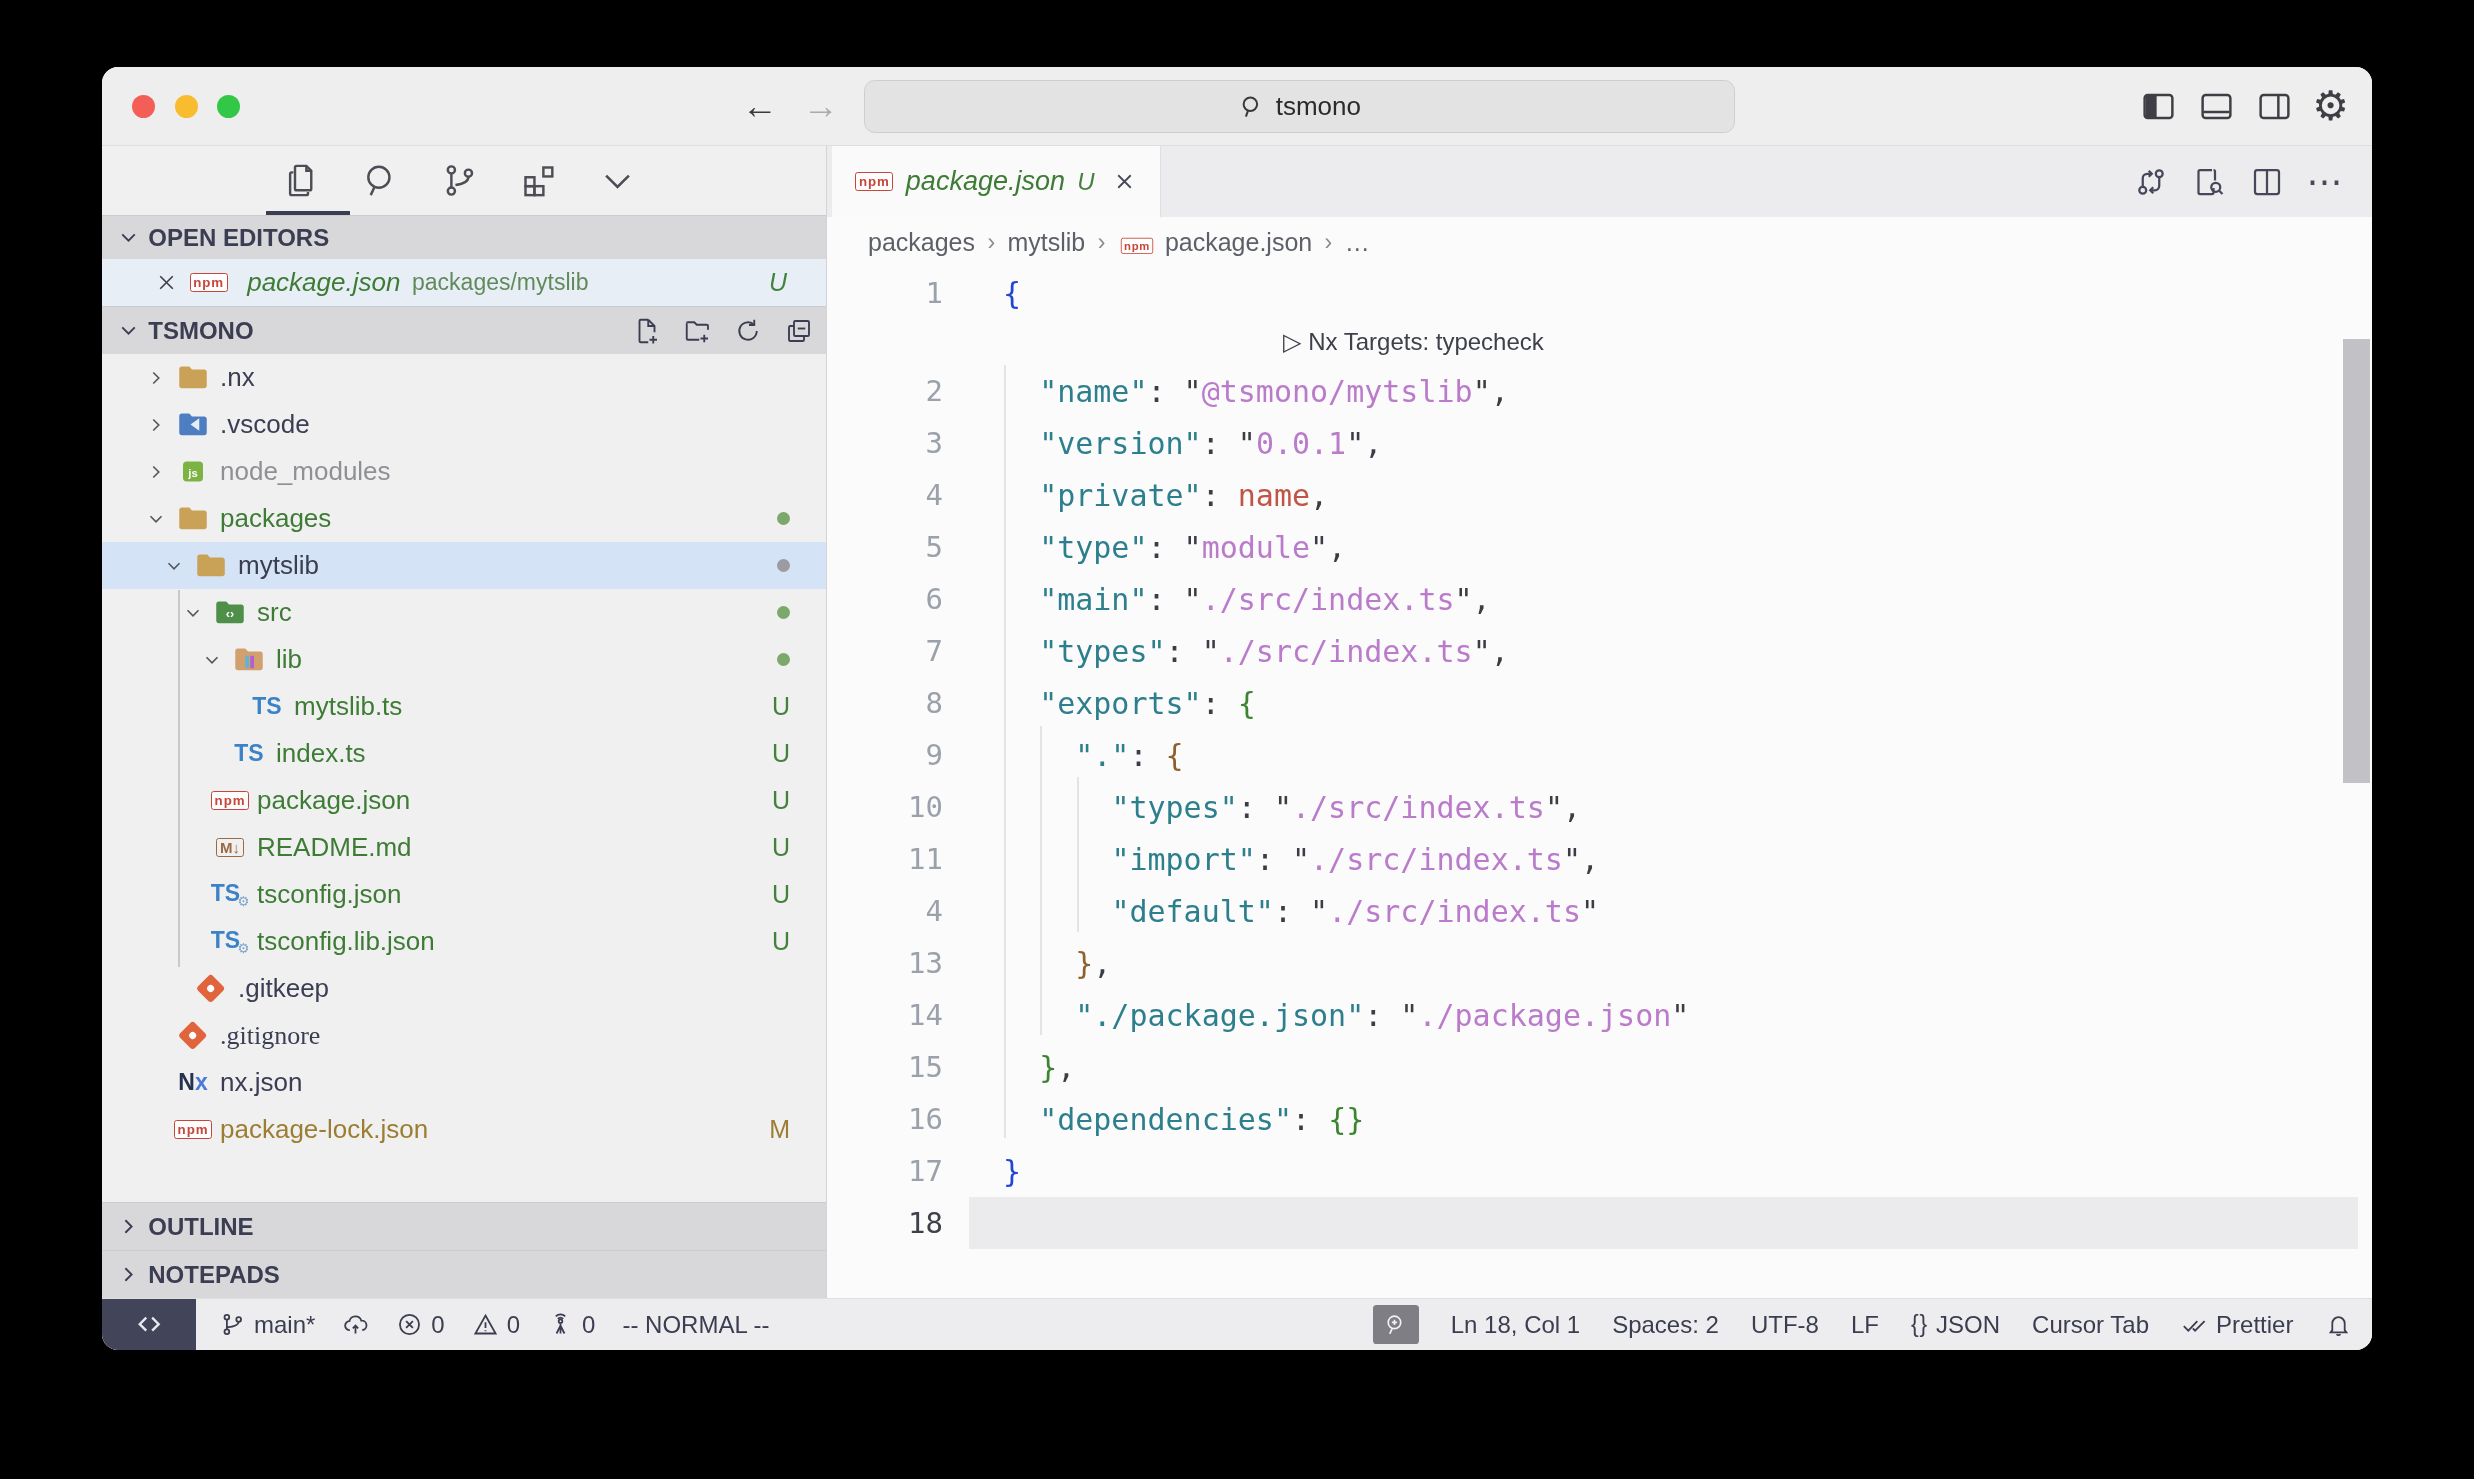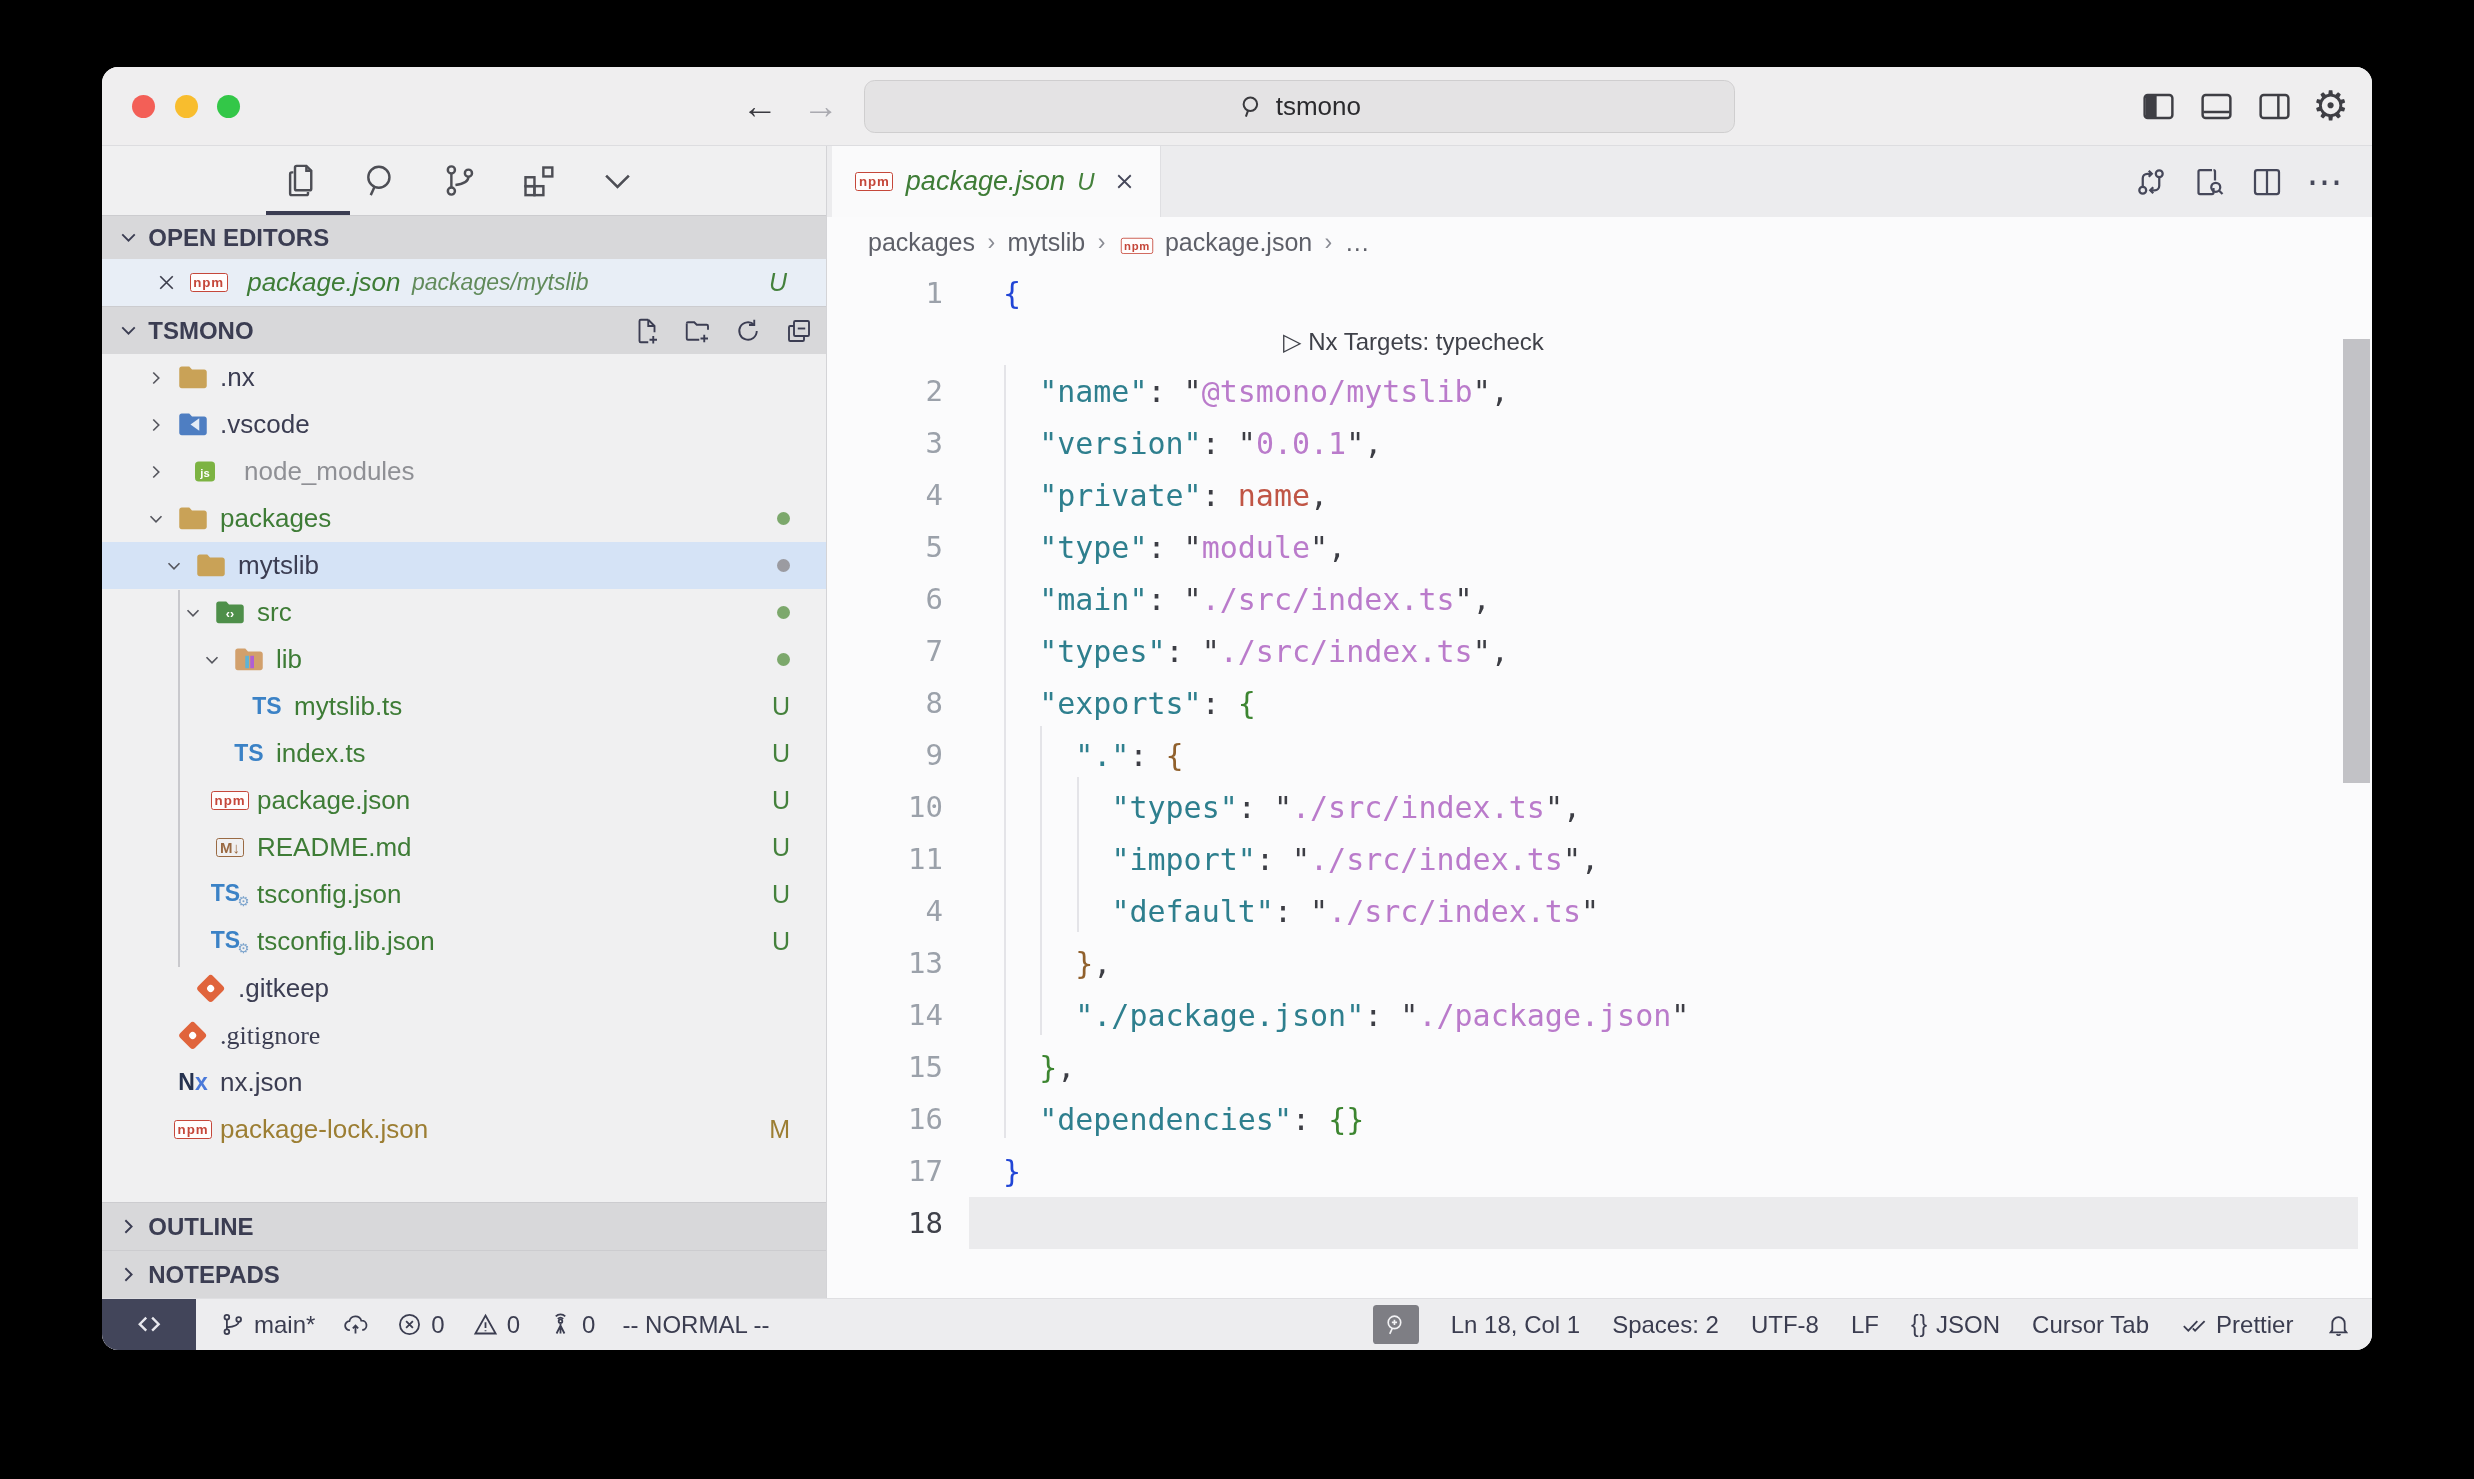--- a/index.html
+++ b/index.html
@@ -27,30 +27,30 @@
   .sec-header{height:43px;flex:0 0 43px;background:#d8d8da;display:flex;align-items:center;padding-left:14.2px;gap:7.1px;color:#3b3d52;font-weight:bold;font-size:24px;position:relative;border-top:0.9px solid #cccccf;}
   .sec-header svg{width:25px;height:25px;color:#3b3d52;}
   .sec-header.tall{height:47px;flex:0 0 47px;}
   .sec-actions{position:absolute;right:12.4px;top:0;height:100%;display:flex;align-items:center;gap:20.4px;}
   .sec-actions .sic{width:30px;height:30px;color:#3c3e4c;}
   .sec-actions svg{width:30px;height:30px;}
   .oe-row{height:47px;flex:0 0 47px;background:#e8eef6;display:flex;align-items:center;padding:0 39px 0 52px;gap:11.6px;}
   .oe-close{width:25px;height:25px;color:#3c3e4c;}
   .oe-close svg{width:25px;height:25px;}
   .oe-name{font-size:26px;font-style:italic;color:#3e7c36;}
-  .oe-path{font-size:23px;font-style:italic;color:#53804a;opacity:.9;}
+  .oe-path{font-size:23px;color:#53804a;opacity:.9;}
   .oe-badge{margin-left:auto;font-size:25px;font-style:italic;color:#44813c;}
   .tree{position:relative;}
   .trow{height:47px;display:flex;align-items:center;padding-right:36px;font-size:26px;color:#3b3d52;position:relative;}
   .trow.selected{background:#d5e3f6;}
   .chev{width:30px;flex:0 0 30px;color:#55565e;display:flex;align-items:center;}
   .chev svg{width:22px;height:22px;}
   .ticon{width:36px;flex:0 0 36px;display:flex;align-items:center;justify-content:center;margin-right:9px;}
   .fic{width:30px;height:25px;}
-  .c-default{color:#3b3d52;}.c-green{color:#3e7c36;}.c-muted{color:#8f9095;gap:12px;}.c-modified{color:#9c7e33;}
+  .c-default{color:#3b3d52;}.c-green{color:#3e7c36;}.c-muted{color:#8f9095;}.c-modified{color:#9c7e33;}
   .tbadge{margin-left:auto;font-size:25px;}
   .tbadge.U{color:#44813c;}.tbadge.M{color:#9c7e33;}
   .dot{width:13.3px;height:13.3px;border-radius:50%;margin-left:auto;}
   .dot.green{background:#7ca86c;}.dot.grey{background:#9b9ba1;}
   .tree-guide{position:absolute;left:76px;width:1.8px;background:#c9c9cd;}
   .npm-ic{display:inline-block;border:1.8px solid #c5473a;color:#c5473a;background:#fffdfd;font-size:13.3px;font-weight:bold;line-height:15px;padding:0.9px 2.7px;border-radius:2.7px;letter-spacing:0.9px;}
   .ts-ic{color:#3b82c6;font-weight:bold;font-size:23px;}
   .ts-gear{font-size:13.3px;color:#7ba3cc;font-family:"DejaVu Sans",sans-serif;margin-left:-2.7px;vertical-align:sub;}
   .md-ic{display:inline-block;border:1.8px solid #9a6a43;color:#9a6a43;font-size:15px;font-weight:bold;padding:0 2.7px;border-radius:2.7px;}
   .git-ic{display:inline-block;width:21.3px;height:21.3px;background:#e0643c;border-radius:3.6px;transform:rotate(45deg);position:relative;}

